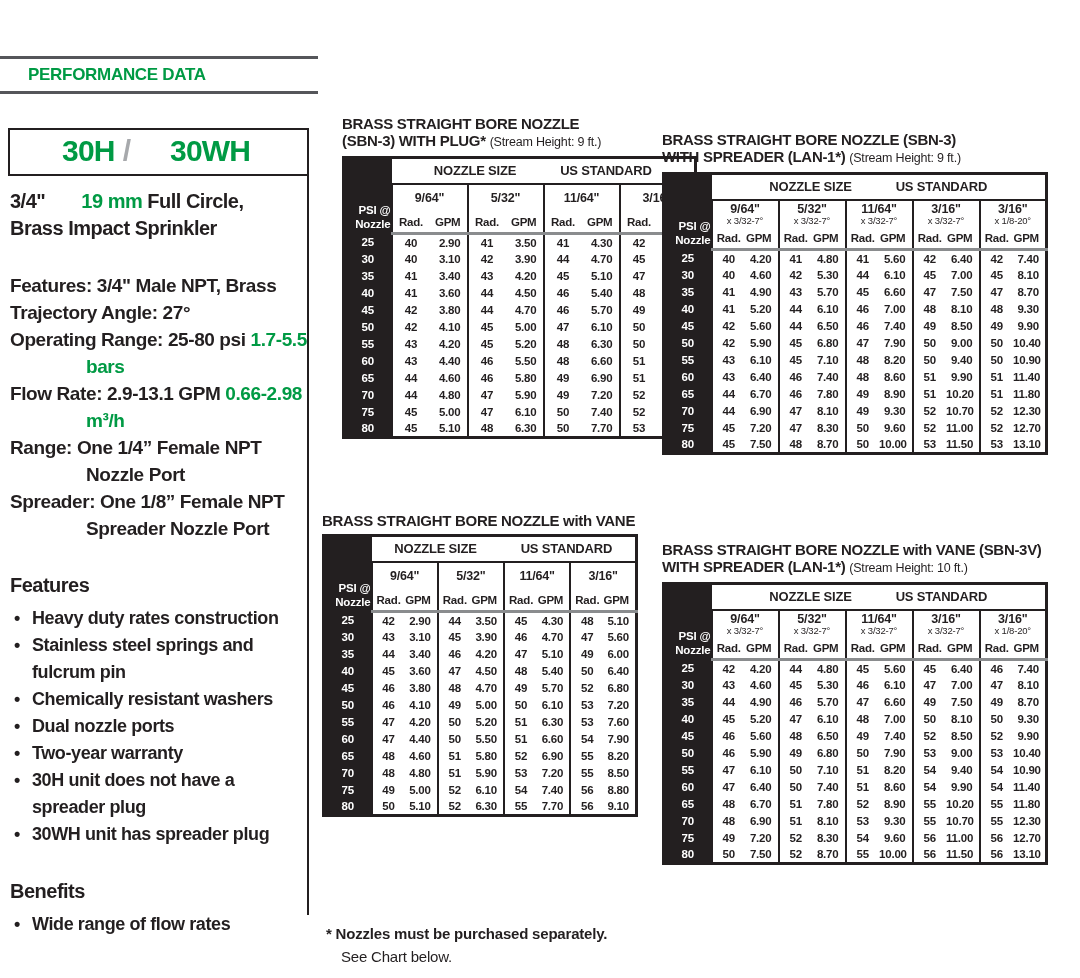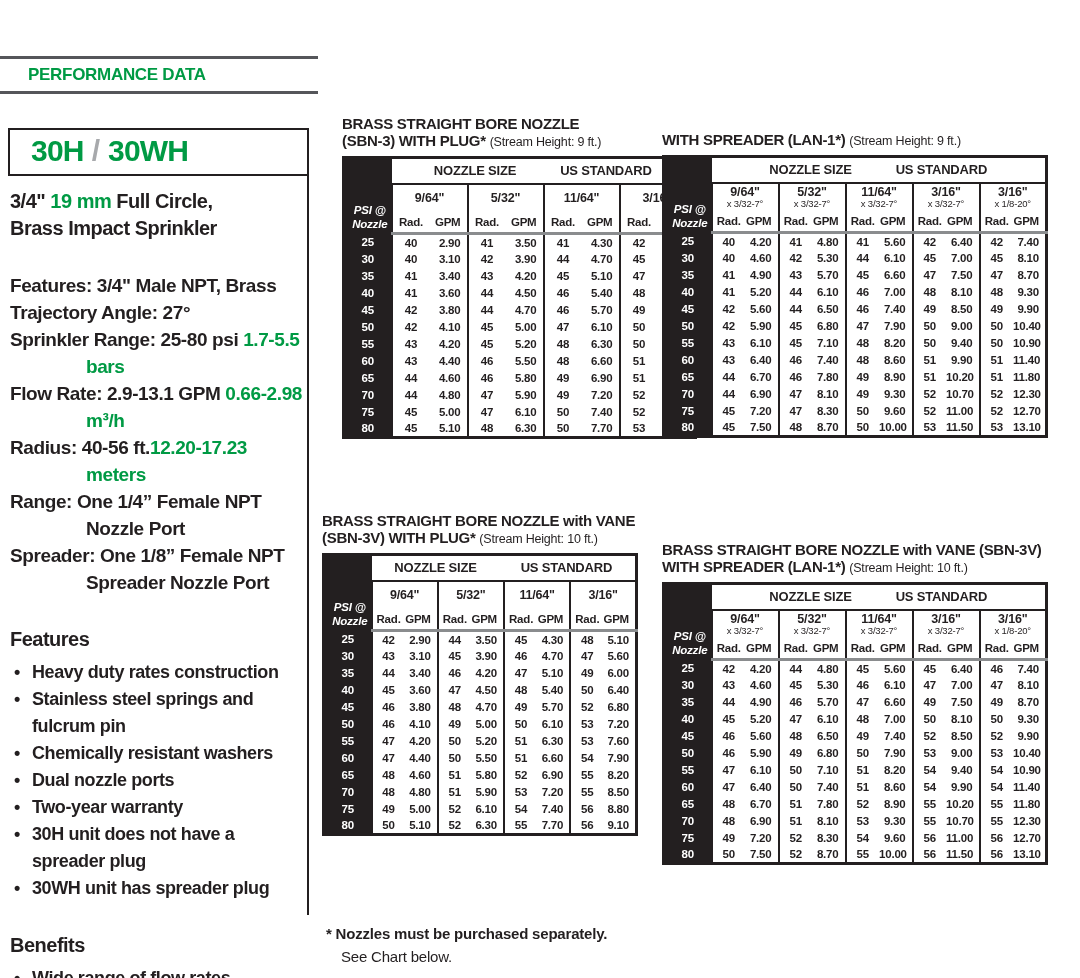--- a/index.html
+++ b/index.html
@@ -3,21 +3,21 @@
 <meta charset="utf-8">
 <style>
   * { margin:0; padding:0; box-sizing:border-box; }
   html,body { background:#ffffff; }
   .page {
     position:relative; width:1080px; height:978px; background:#fff;
     font-family:"Liberation Sans", sans-serif; color:#231f20; overflow:hidden;
     letter-spacing:-0.2px;
     border-radius:14px;
   }
-  .green { color:#009a44; }
+  .green { color:#009a44;margin-left:31px; }
   
   .banner {
     position:absolute; left:0; top:56px; width:318px; height:38px;
     border-top:3px solid #55565a; border-bottom:3px solid #55565a;
     display:flex; align-items:center; padding-left:28px;
   }
   .banner-title { font-size:17px; font-weight:700; color:#009a44; letter-spacing:-0.3px; }
   
   .left-col {
     position:absolute; left:8px; top:128px; width:301px; height:787px;
@@ -41,22 +41,22 @@
   .li .dot { width:22px; padding-left:4px; font-weight:700; }
   .li .txt { flex:1; }
   
   .tbl { position:absolute; }
   .tbl-title { font-size:15px; font-weight:700; line-height:17px; letter-spacing:-0.3px; }
   .tbl-title .stream { font-weight:400; font-size:12.5px; letter-spacing:-0.2px; }
   table { border-collapse:collapse; table-layout:fixed; width:100%; margin-top:5px;
           border:3px solid #231f20; }
   th, td { padding:0; text-align:center; vertical-align:middle; }
   th.psihead {
-    background:#231f20; color:#fff; text-align:center; vertical-align:bottom;
-    font-size:11.5px; line-height:14px; padding:3px 0 3px 4px; font-weight:700;font-style:italic;
+    background:#231f20; color:#fff; text-align:right; vertical-align:bottom;
+    font-size:11.5px; line-height:14px; padding:3px 0 3px 4px; font-weight:700;
   }
   th.band { height:26px; border-bottom:2px solid #231f20; }
   .band-inner { display:flex; justify-content:center; gap:44px; font-size:13px; font-weight:700; }
   tr.sizes th { height:28px; font-weight:700; }
   .sz { font-size:12.5px; line-height:13px; }
   .sub { font-size:9.5px; font-weight:400; line-height:10px; }
   tr.units th { height:22px; font-size:11.5px; font-weight:700;
                 border-bottom:3px solid #8a8c8e; }
   th.gpmh, td.gpm { text-align:right; padding-right:6px; }
   th.radh, td.rad { text-align:center; }
@@ -81,23 +81,22 @@
     <div class="title-box">
       <span class="model green">30H</span><span class="slash"> / </span><span class="model green">30WH</span>
     </div>
     <div class="subtitle">
       <span>3/4" </span><span class="green">19 mm</span><span> Full Circle,</span><br>
       <span>Brass Impact Sprinkler</span>
     </div>
     <div class="specs" id="specs">
         <div class="spec"><span class="sl">Features: </span><span class="sv">3/4" Male NPT, Brass</span></div>
         <div class="spec"><span class="sl">Trajectory Angle: </span><span class="sv">27°</span></div>
-        <div class="spec"><span class="sl">Sprinkler Range: </span><span class="sv">25-80 psi </span><span class="sg">1.7-5.5 bars</span></div>
+        <div class="spec"><span class="sl">Operating Range: </span><span class="sv">25-80 psi </span><span class="sg">1.7-5.5 bars</span></div>
         <div class="spec"><span class="sl">Flow Rate: </span><span class="sv">2.9-13.1 GPM </span><span class="sg">0.66-2.98 m³/h</span></div>
-        <div class="spec"><span class="sl">Radius: </span><span class="sv">40-56 ft.</span><span class="sg">12.20-17.23 meters</span></div>
         <div class="spec"><span class="sl">Range: </span><span class="sv">One 1/4” Female NPT Nozzle Port</span></div>
         <div class="spec"><span class="sl">Spreader: </span><span class="sv">One 1/8” Female NPT Spreader Nozzle Port</span></div>
       </div>
     <div class="list-head">Features</div>
     <div class="blist" id="features">
         <div class="li">
           <span class="dot">•</span>
           <span class="txt">Heavy duty rates construction</span>
         </div>
         <div class="li">
@@ -320,20 +319,21 @@
             <td class="rad gleft">50</td>
             <td class="gpm">7.70</td>
             <td class="rad gleft">53</td>
             <td class="gpm">9.10</td>
           </tr>
         </tbody>
       </table>
     </section>
   <section class="tbl" style="left:662px; top:131px; width:386px;">
       <div class="tbl-title">
+        <div>BRASS STRAIGHT BORE NOZZLE (SBN-3)</div>
         <div><span>WITH SPREADER (LAN-1*) </span><span class="stream">(Stream Height: 9 ft.)</span></div>
       </div>
       <table>
         <colgroup>
           <col style="width: 48px;">
           <col>
           <col>
           <col>
           <col>
           <col>
@@ -547,21 +547,20 @@
             <td class="gpm">11.50</td>
             <td class="rad gleft">53</td>
             <td class="gpm">13.10</td>
           </tr>
         </tbody>
       </table>
     </section>
   <section class="tbl" style="left:322px; top:512px; width:316px;">
       <div class="tbl-title">
         <div>BRASS STRAIGHT BORE NOZZLE with VANE</div>
-        <div><span>(SBN-3V) WITH PLUG* </span><span class="stream">(Stream Height: 10 ft.)</span></div>
       </div>
       <table>
         <colgroup>
           <col style="width: 48px;">
           <col>
           <col>
           <col>
           <col>
           <col>
           <col>

